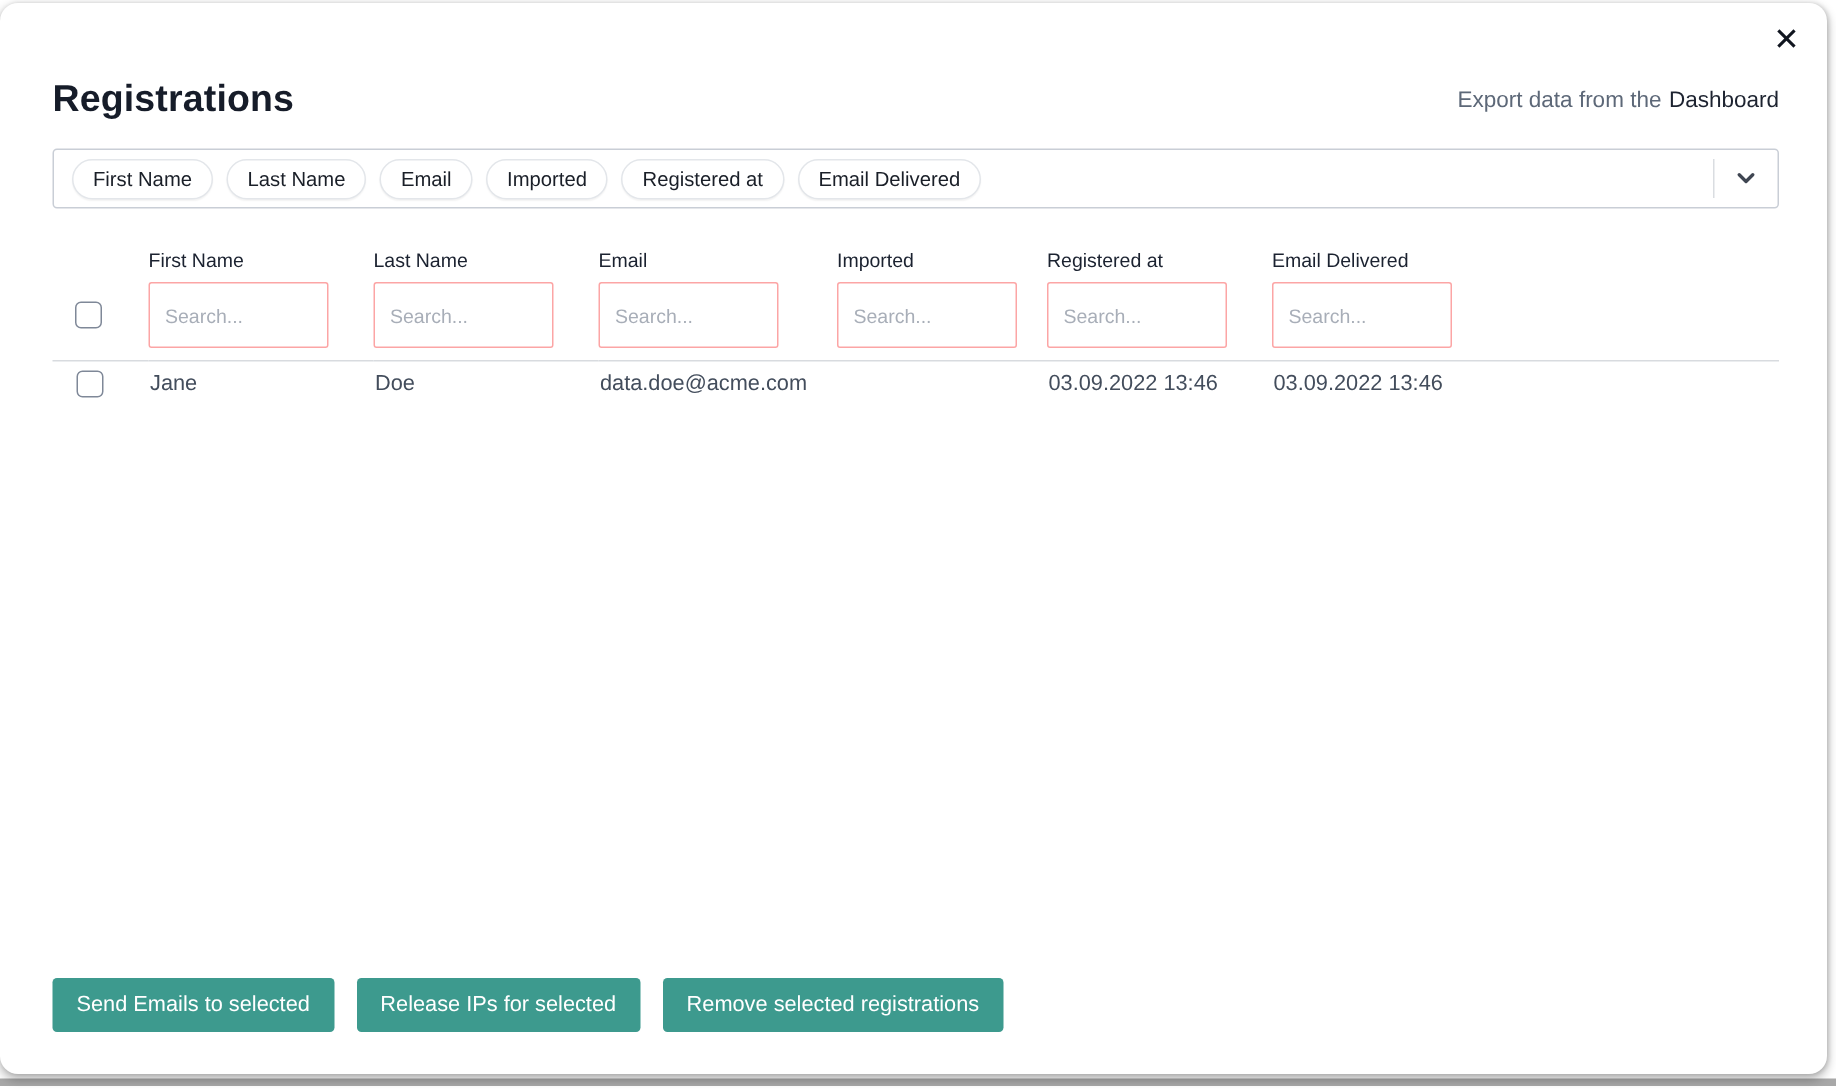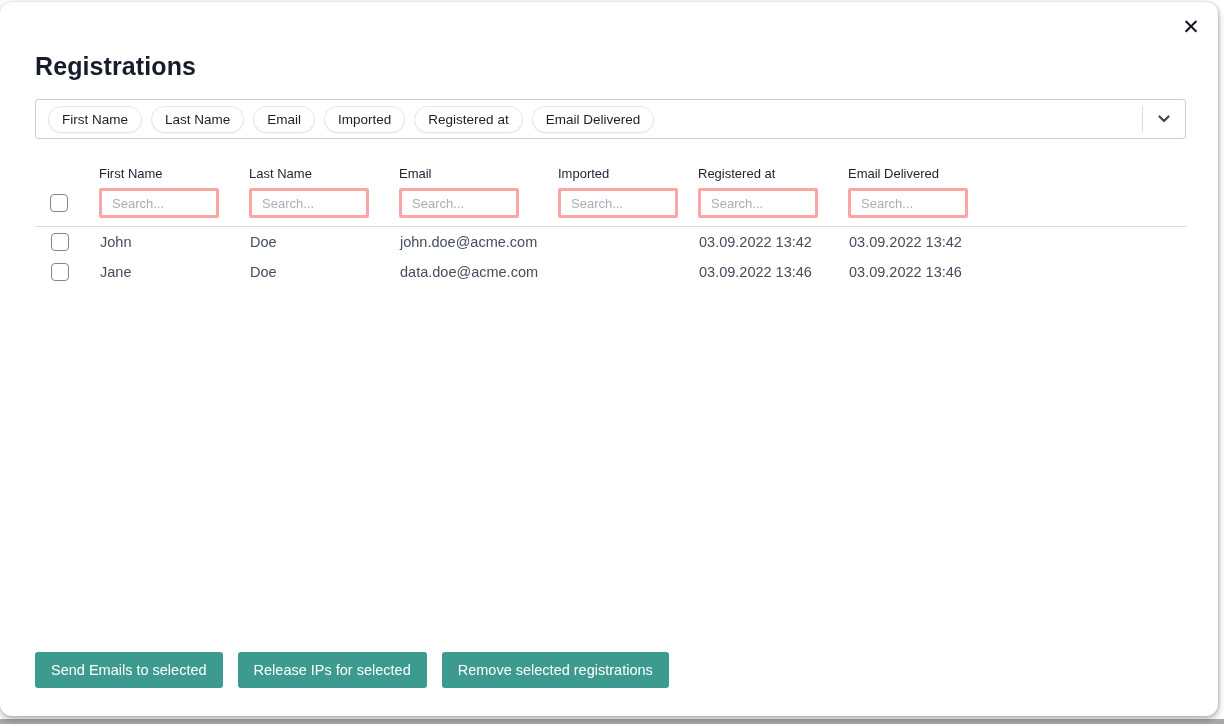--- a/index.html
+++ b/index.html
@@ -71,21 +71,21 @@
 
   
   .table-wrap { position: absolute; top: 164px; left: 35px; width: 1151px; }
   table { width: 100%; border-collapse: collapse; table-layout: fixed; }
   .label-row td {
     padding: 0 0 7px 0; font-size: 13px; color: #1b2230; vertical-align: bottom;
     height: 22px; white-space: nowrap;
   }
   .input-row td { padding: 0 0 8px 0; border-bottom: 1px solid #d8dbdf; vertical-align: middle; }
   .search-input {
-    width: 120px; height: 30px; border: 3px solid #fca5a5; border-radius: 2px;
+    width: 120px; height: 44px; border: 1px solid #fca5a5; border-radius: 2px;
     padding: 0 10px; font-size: 13px; color: #333a45; outline: none;
     font-family: inherit; background: #fff;
   }
   .search-input::placeholder { color: #a8aeb8; }
   .data-row td {
     height: 30px; font-size: 14.5px; color: #434d5c; vertical-align: middle; white-space: nowrap;
   }
   input[type="checkbox"] {
     appearance: none; -webkit-appearance: none;
     width: 18px; height: 18px; margin: 0 0 0 15px; display: block;
@@ -110,20 +110,21 @@
 <div class="page-band"></div>
 
 <div class="modal">
 
   <button class="close-btn">
     <span>✕</span>
   </button>
 
   <div class="modal-header">
     <h1 class="modal-title">Registrations</h1>
+    <div class="export-hint"><span>Export data from the</span><span class="export-link">Dashboard</span></div>
   </div>
 
   <div class="filter-bar">
     <button class="chip">First Name</button>
     <button class="chip">Last Name</button>
     <button class="chip">Email</button>
     <button class="chip">Imported</button>
     <button class="chip">Registered at</button>
     <button class="chip">Email Delivered</button>
     <div class="filter-bar-right">
@@ -165,31 +166,20 @@
           <td><input class="search-input" placeholder="Search..." style=""></td>
           <td><input class="search-input" placeholder="Search..." style=""></td>
           <td><input class="search-input" placeholder="Search..." style=""></td>
           <td><input class="search-input" placeholder="Search..." style=""></td>
           <td><input class="search-input" placeholder="Search..." style=""></td>
         </tr>
         <tr class="data-row">
           <td>
               <input type="checkbox" style="">
             </td>
-          <td>John</td>
-          <td>Doe</td>
-          <td>john.doe@acme.com</td>
-          <td></td>
-          <td>03.09.2022 13:42</td>
-          <td>03.09.2022 13:42</td>
-        </tr>
-        <tr class="data-row">
-          <td>
-              <input type="checkbox" style="">
-            </td>
           <td>Jane</td>
           <td>Doe</td>
           <td>data.doe@acme.com</td>
           <td></td>
           <td>03.09.2022 13:46</td>
           <td>03.09.2022 13:46</td>
         </tr>
       </tbody>
     </table>
   </div>

